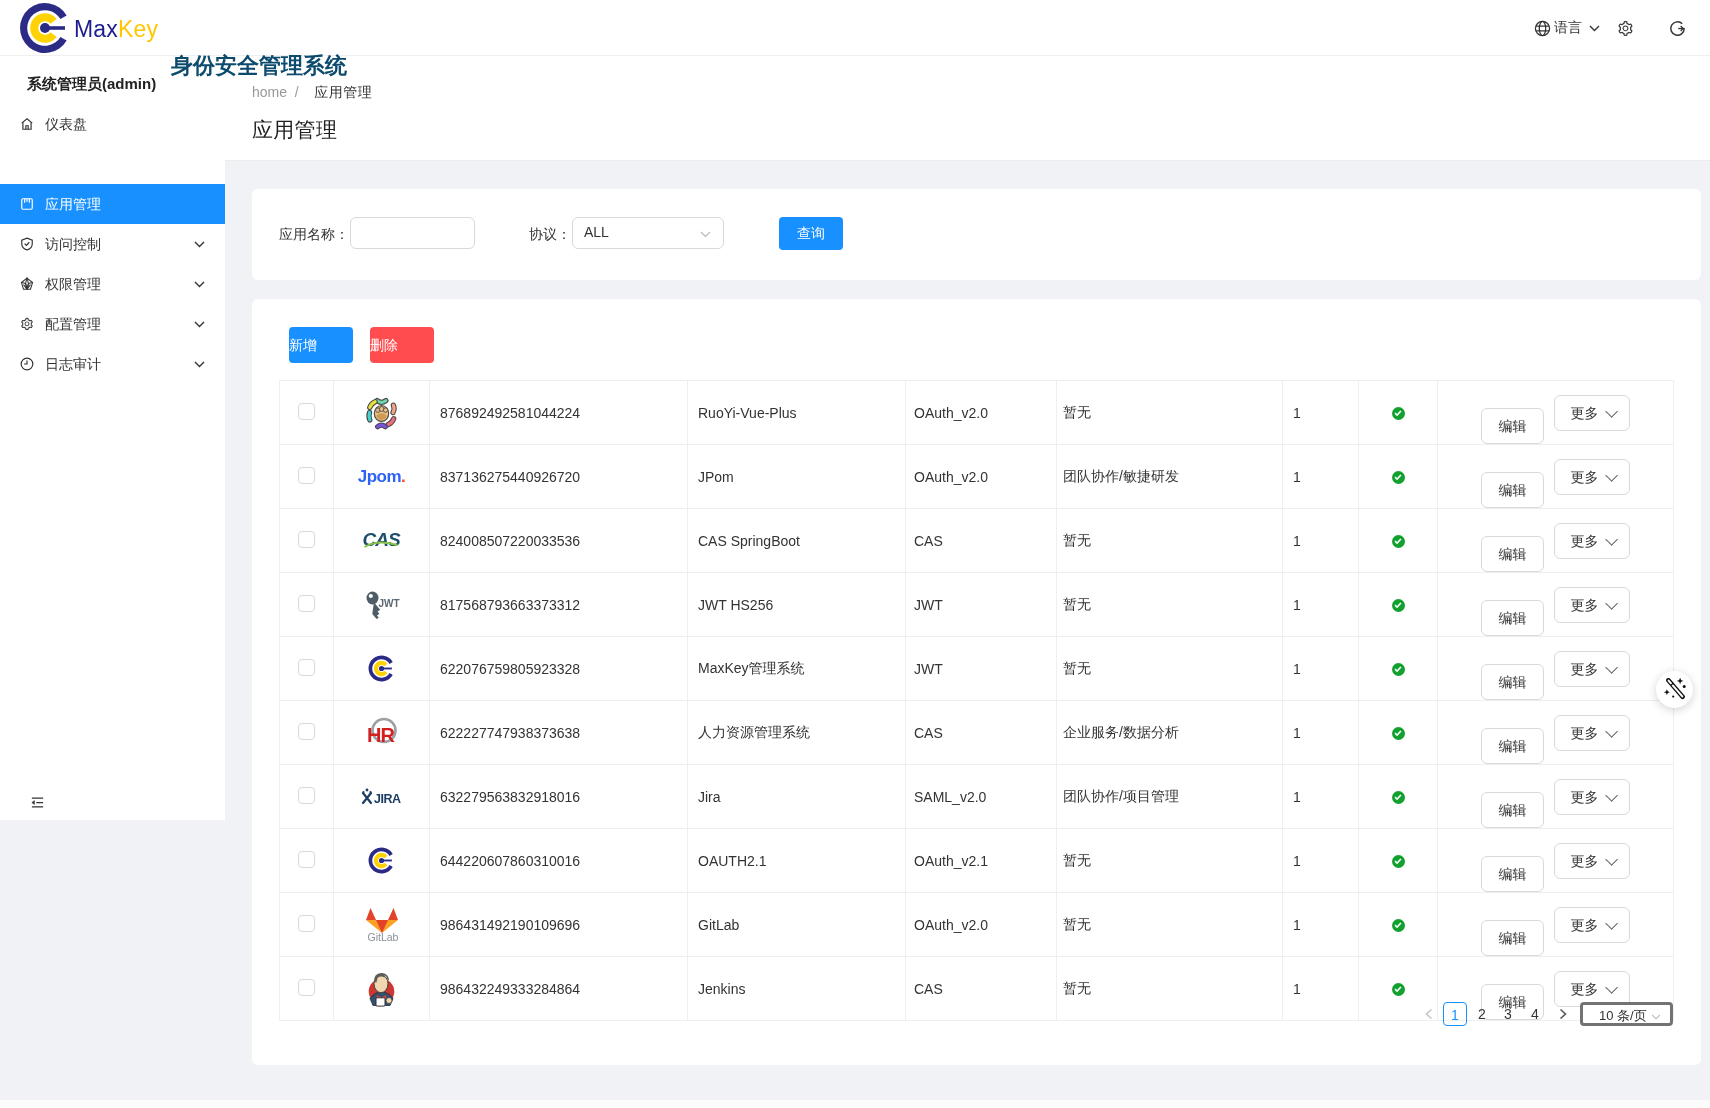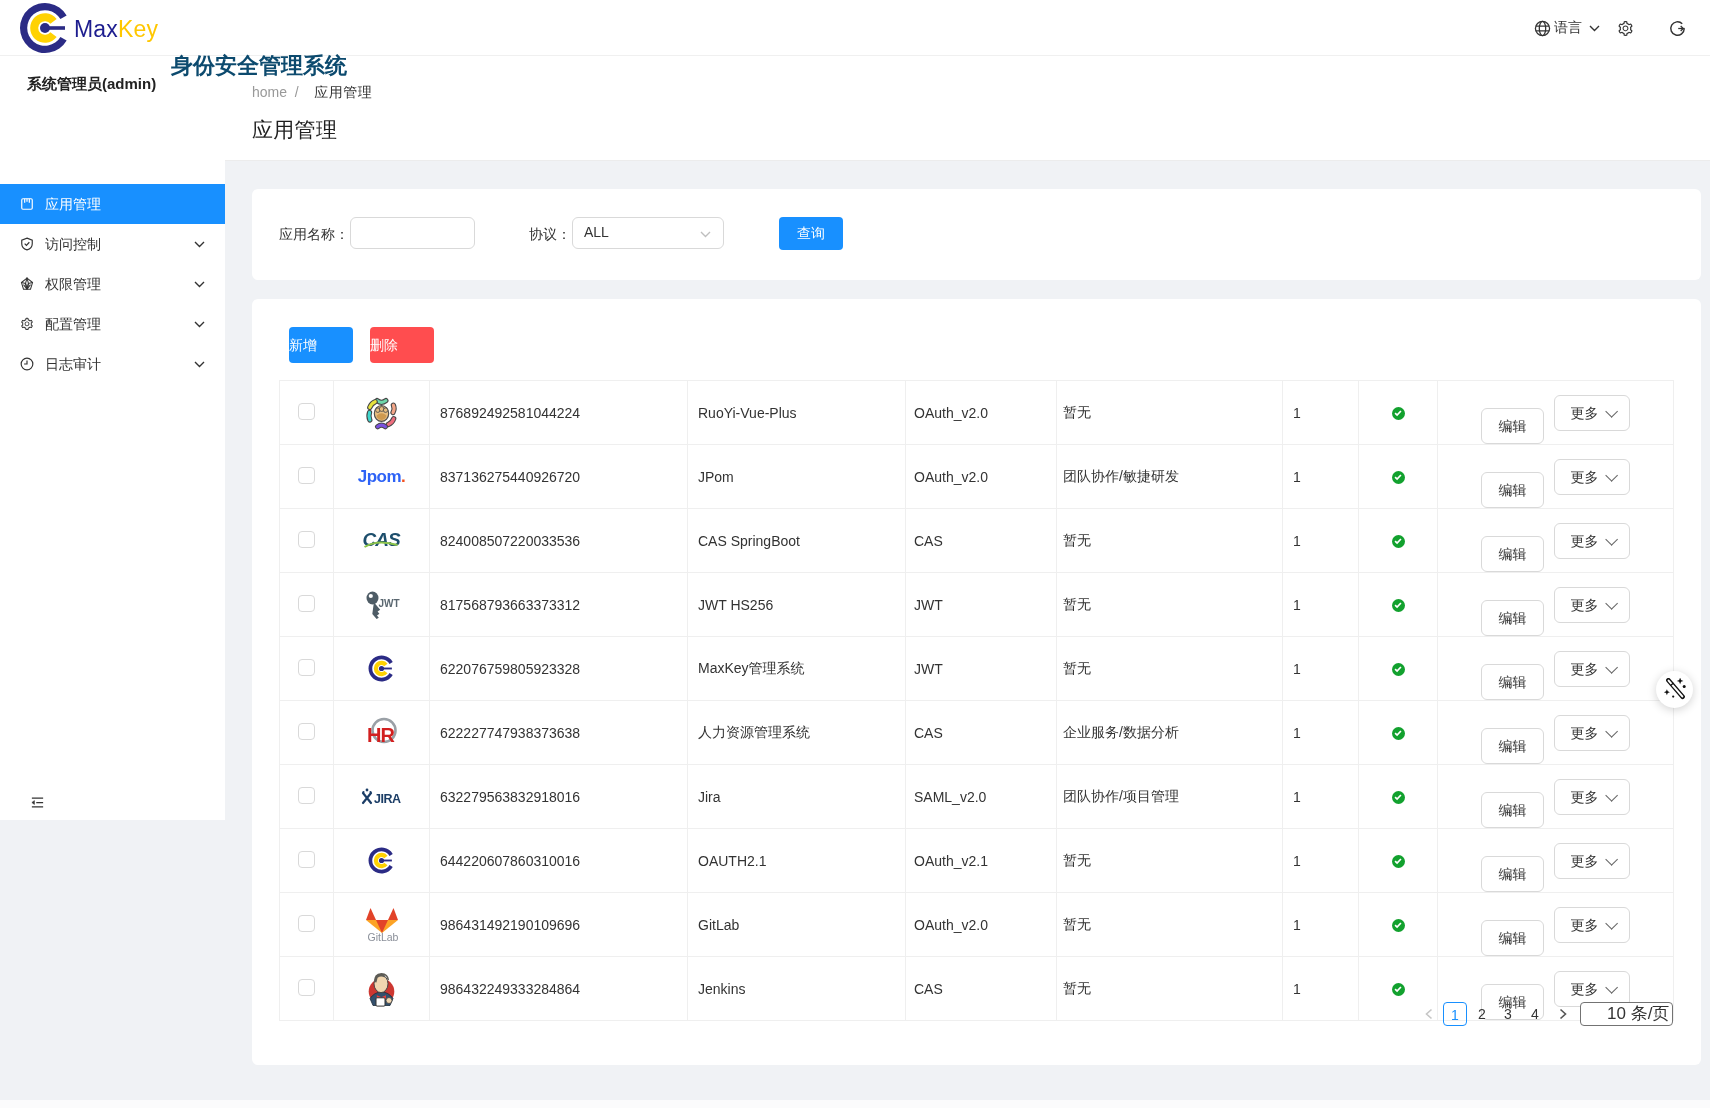--- a/index.html
+++ b/index.html
@@ -65,22 +65,22 @@
   background:#fff; font-size:14px; color:#333; text-align:center; vertical-align:middle; }
 .abtn.edit { width:63px;margin-top:27px; }
 .abtn.more { width:76px; margin-left:10px; }
 .chev { display:inline-block; width:9px; height:9px; border-right:1.5px solid #666; border-bottom:1.5px solid #666;
   transform:rotate(45deg) translateY(-3px); margin-left:6px; }
 
 
 #pager { position:absolute; left:0; top:1002px; width:1710px; height:24px; }
 .pitem { position:absolute; top:0; width:24px; height:24px; line-height:24px; text-align:center; font-size:14px; }
 #p1 { border:1px solid #1890ff; border-radius:4px; color:#1890ff; }
-#psel { position:absolute; left:1580px; top:0; width:93px; height:24px; border:1px solid #737373;
-  border-radius:4px; font-size:17px; line-height:22px; padding-left:26px; background:#fff;}
+#psel { position:absolute; left:1580px; top:0; width:93px; height:24px; border:3px solid #737373;
+  border-radius:4px; font-size:13px; line-height:22px; padding-left:16px; background:#fff;}
 
 
 #fab { position:absolute; left:1656px; top:671px; width:37px; height:37px; border-radius:50%;
   background:#fff; box-shadow:0 2px 10px rgba(0,0,0,.18); z-index:9; }
 
 #bstrip { position:absolute; left:0; top:1100px; width:1710px; height:8px; background:#fbfbfc; }
 .appicon { display:inline-block; vertical-align:middle; }
 </style>
 </head>
 <body>
@@ -109,20 +109,28 @@
   </svg>
   <svg class="hicon" style="left:1669px" width="17" height="17" viewBox="0 0 24 24" fill="none" stroke="#333" stroke-width="2">
     <path d="M21.5 12a9.5 9.5 0 1 1-2.8-6.7"></path>
       <path d="M22 12h-9" stroke-width="1.8"></path>
       <path d="M16.5 8.5L20 12l-3.5 3.5" fill="none" stroke-width="1.8"></path>
   </svg>
 </div>
 
 <div id="sidebar">
   <div id="sbTitle">系统管理员(admin)</div>
+  <div class="mitem" style="top:48px">
+    <svg class="mico" viewBox="0 0 24 24" fill="none" stroke="#333" stroke-width="2">
+        <path d="M3 10.5L12 3l9 7.5"></path>
+        <path d="M5 9v12h14V9"></path>
+        <path d="M10 21v-6h4v6"></path>
+      </svg>
+    <div class="mtxt">仪表盘</div>
+  </div>
   <div class="mitem sel" style="top:128px">
     <svg class="mico" viewBox="0 0 24 24" fill="none" stroke="#fff" stroke-width="2">
         <rect x="3" y="3" width="18" height="18" rx="2"></rect>
         <path d="M8 3v7M12 3v5M16 3v7"></path>
       </svg>
     <div class="mtxt">应用管理</div>
   </div>
   <div class="mitem" style="top:168px">
     <svg class="mico" viewBox="0 0 24 24" fill="none" stroke="#333" stroke-width="2">
         <path d="M12 2l9 3.5v6c0 5-3.7 9-9 10.5-5.3-1.5-9-5.5-9-10.5v-6z"></path>

